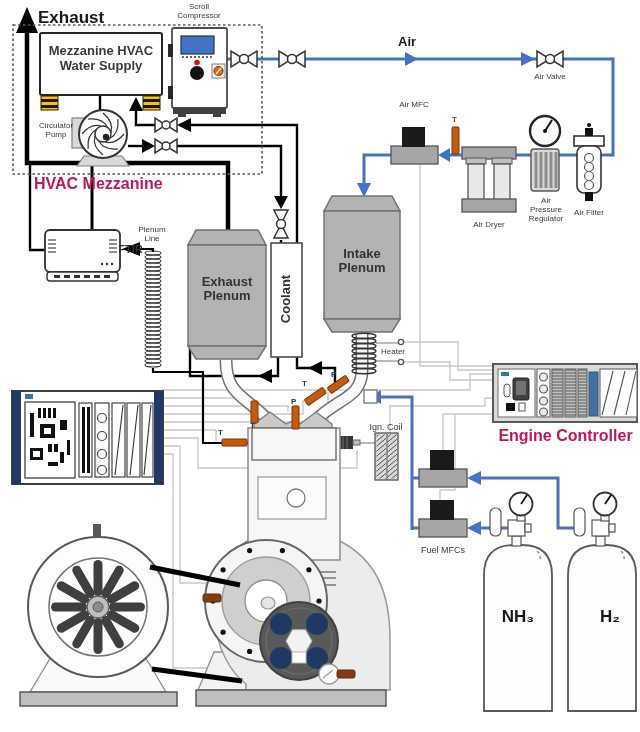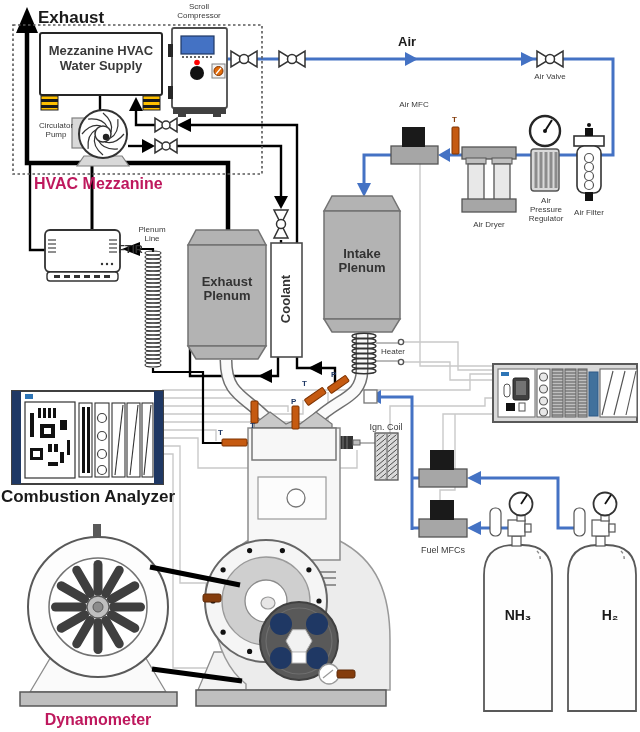--- a/index.html
+++ b/index.html
@@ -12,21 +12,21 @@
   .s9{font-size:9px;line-height:10px;color:#3a3a3a;}
   .s11{font-size:11px;font-weight:600;color:#333;}
   .b17{font-size:17px;font-weight:bold;color:#1a1a1a;}
   .b16{font-size:16px;font-weight:bold;color:#be185d;}
   .b13{font-size:13px;font-weight:bold;color:#1a1a1a;}
   .m13{font-size:13px;font-weight:600;color:#3a3a3a;line-height:15px;}
   .navy{font-size:8px;font-weight:bold;color:#1f3864;}
   .rust{font-size:8px;font-weight:bold;color:#843c0c;}
   .rot{transform:rotate(-90deg);transform-origin:center center;}
   .tank{font-size:13px;font-weight:600;color:#333;line-height:14px;}
-  .cyl{font-size:14px;font-weight:bold;color:#1a1a1a;}
+  .cyl{font-size:17px;font-weight:bold;color:#1a1a1a;}
 </style>
 </head>
 <body>
 
 <div id="stage">
 
 <svg id="art" width="640" height="732" viewBox="0 0 640 732">
   <defs>
     <pattern id="grille" width="4" height="3" patternUnits="userSpaceOnUse">
       <rect width="4" height="3" fill="#bfbfbf"></rect>
@@ -583,29 +583,28 @@
   <div>Exhaust</div>
   <div>Plenum</div>
 </div>
 <div class="lbl tank c rot" style="left:251px;top:292px;width:70px;font-weight:bold;">Coolant</div>
 <div class="lbl tank c" style="left:324px;top:247px;width:76px;">
   <div>Intake</div>
   <div>Plenum</div>
 </div>
 <div class="lbl s8" style="left:381px;top:347px;">Heater</div>
 
-<div class="lbl b17 c" style="left:0px;top:487px;width:176px;">Combustion Analyzer</div>
+<div class="lbl b16 c" style="left:493px;top:427px;width:145px;">Engine Controller</div>
 
 <div class="lbl s9 c" style="left:362px;top:422px;width:48px;">Ign. Coil</div>
 <div class="lbl s9 c" style="left:419px;top:545px;width:48px;">Fuel MFCs</div>
 
 <div class="lbl cyl c" style="left:484px;top:607px;width:68px;">NH₃</div>
 <div class="lbl cyl c" style="left:568px;top:607px;width:68px;margin-left:8px;">H₂</div>
 
-<div class="lbl b16 c" style="left:18px;top:711px;width:160px;">Dynamometer</div>
 
 <div class="lbl navy" style="left:250px;top:421px;">T</div>
 <div class="lbl navy" style="left:218px;top:428px;">T</div>
 <div class="lbl navy" style="left:291px;top:397px;">P</div>
 <div class="lbl navy" style="left:302px;top:379px;">T</div>
 <div class="lbl navy" style="left:331px;top:370px;">P</div>
 
 </div>
 
 </body></html>

